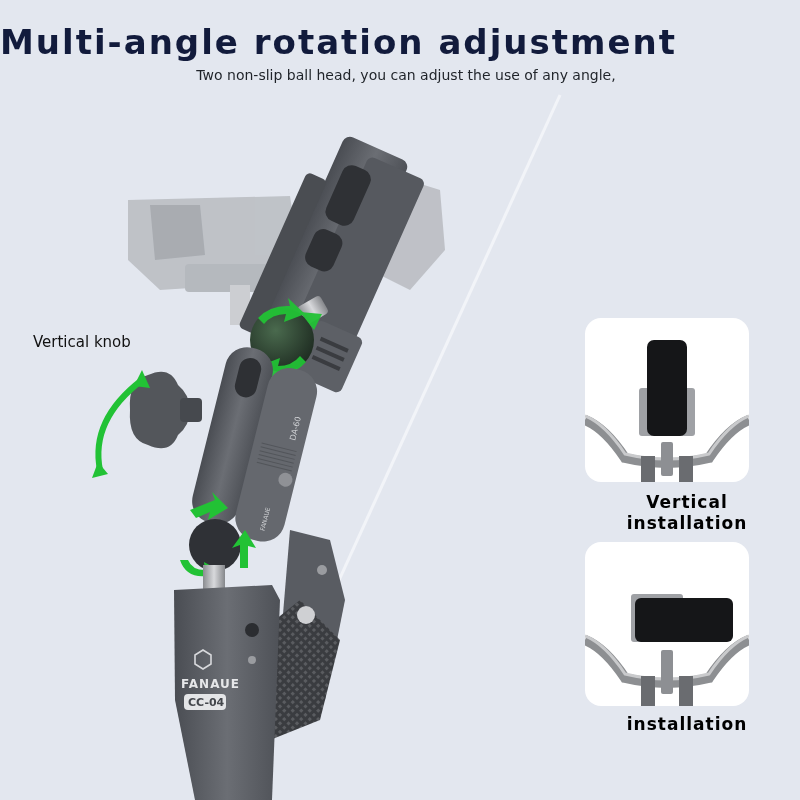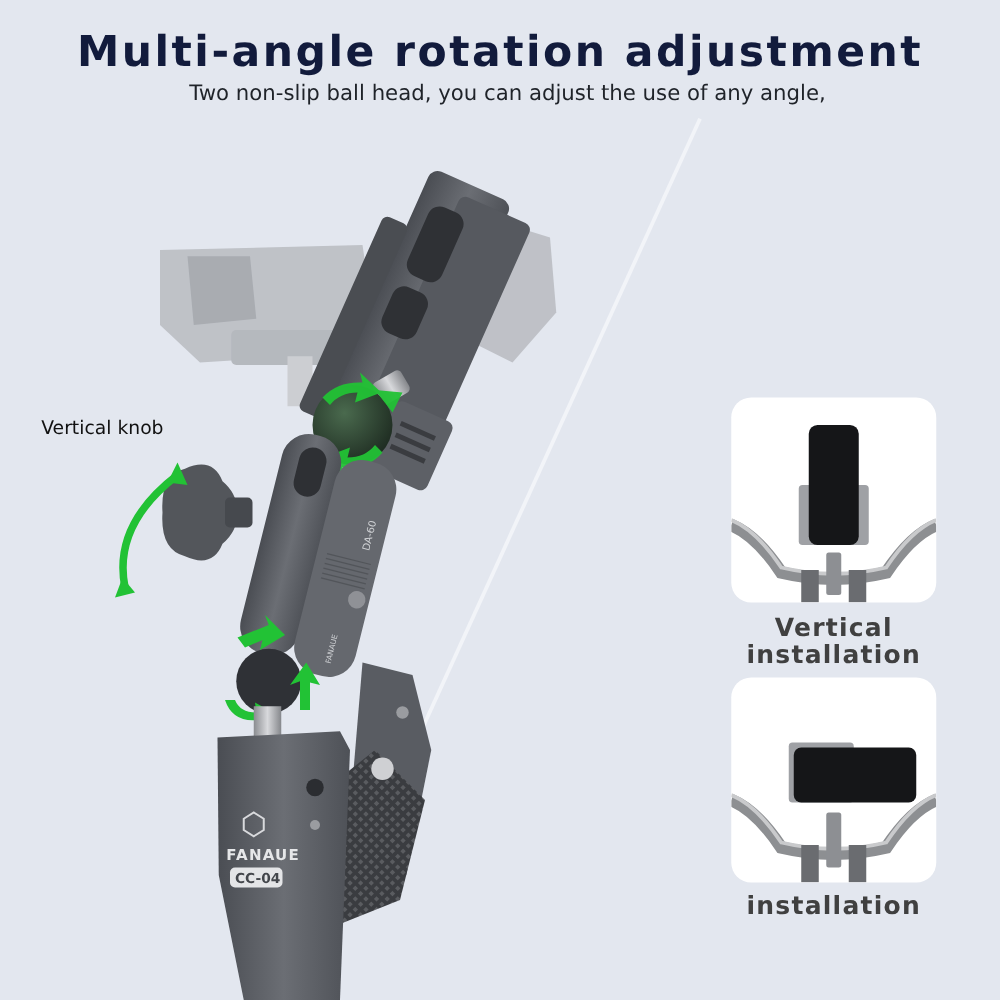--- a/index.html
+++ b/index.html
@@ -5,46 +5,46 @@
     html, body { margin:0; padding:0; }
     body {
       width:800px; height:800px; overflow:hidden; position:relative;
       background:#e3e7ef;
       font-family:"DejaVu Sans", sans-serif;
     }
     .streak {
       position:absolute; left:0; top:0; width:800px; height:800px; pointer-events:none;
     }
     .title {
-      position:absolute; left:0; right:0; top:22px; text-align:center;
+      position:absolute; left:0; right:0; top:22px; text-align:left;
       font-family:"DejaVu Sans", sans-serif; font-weight:bold;
       font-size:34px; letter-spacing:2px; color:#121b3c; margin:0;
     }
     .subtitle {
       position:absolute; left:0; right:0; top:66px; text-align:center;
-      font-family:"DejaVu Sans", sans-serif; font-size:17px; line-height:19px;
+      font-family:"DejaVu Sans", sans-serif; font-size:14px; line-height:19px;
       color:#1f2329;
       margin-left:12px;
     }
     .knob-label {
       position:absolute; left:33px; top:333px;
       font-family:"DejaVu Sans", sans-serif; font-size:15px; color:#111;
     }
     .product {
       position:absolute; left:80px; top:120px; width:480px; height:680px;
     }
     .card {
       position:absolute; left:585px; width:164px; height:164px;
       background:#ffffff; border-radius:16px; overflow:hidden;
     }
     .card svg { position:absolute; left:0; top:0; }
     .card-label {
-      position:absolute; left:570px; width:194px; text-align:center;
+      position:absolute; left:590px; width:194px; text-align:center;
       font-family:"DejaVu Sans", sans-serif; font-weight:bold;
-      font-size:20px; line-height:21px; letter-spacing:1px; color:#404040;
+      font-size:17px; line-height:21px; letter-spacing:1px; color:#000000;
     }
   </style>
 </head>
 <body>
 
 <svg class="streak" viewBox="0 0 800 800">
   <line x1="560" y1="95" x2="330" y2="600" stroke="#f4f6fa" stroke-width="3" opacity="0.9"></line>
 </svg>
 
 <h1 class="title">Multi-angle rotation adjustment</h1>

